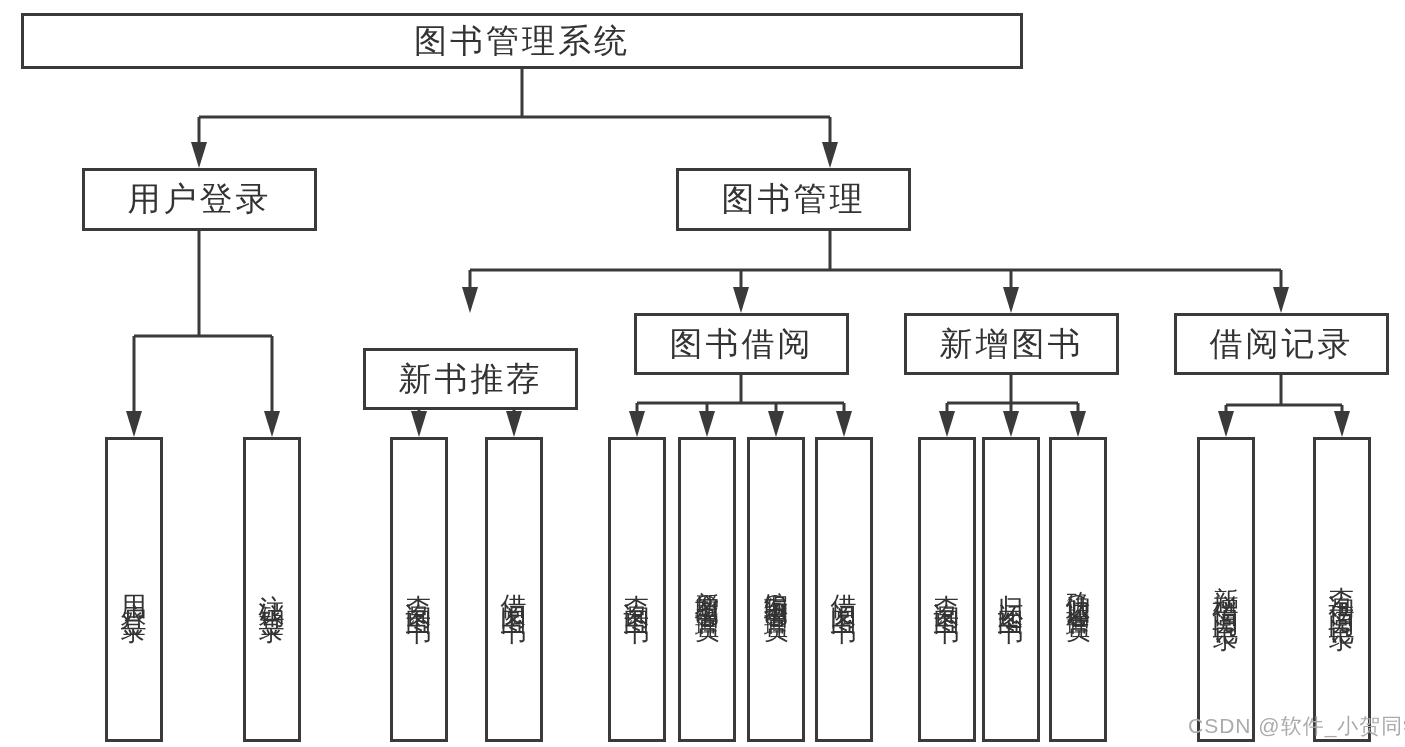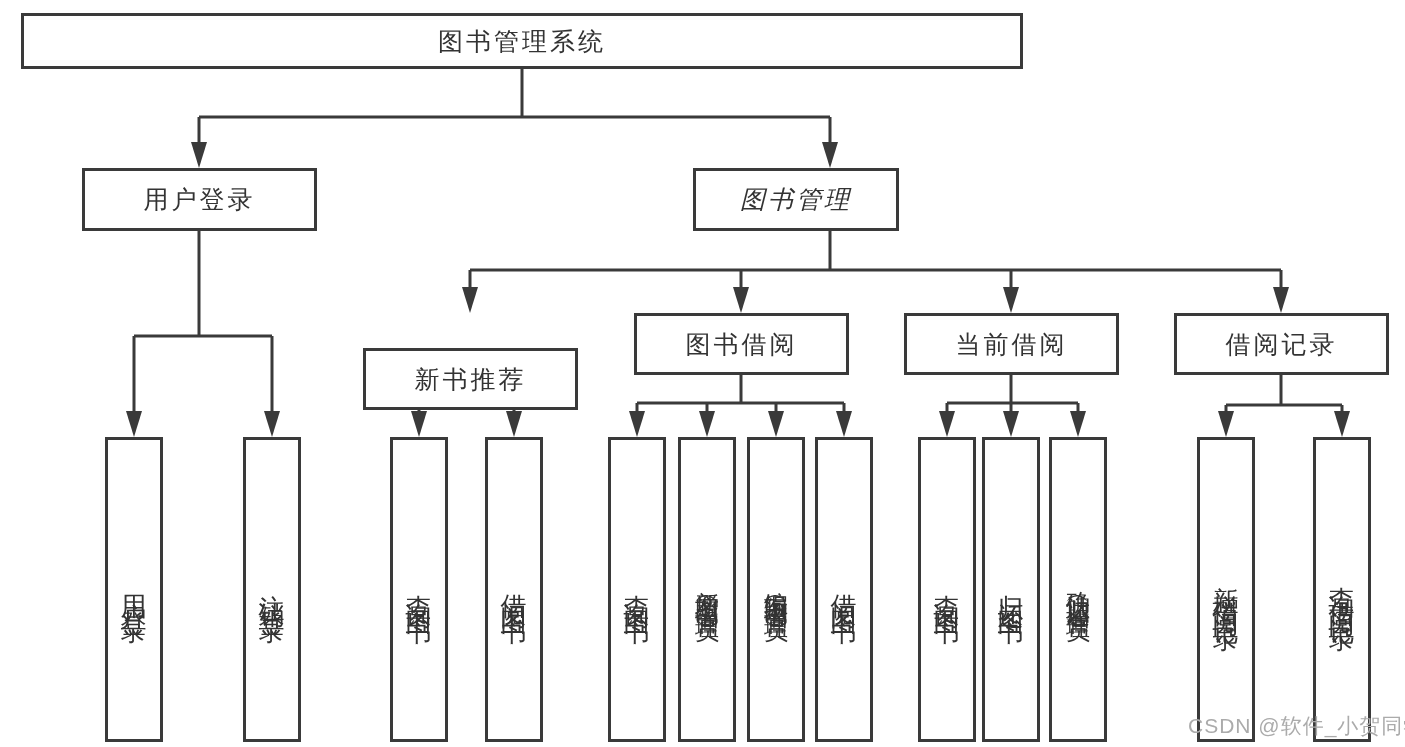--- a/index.html
+++ b/index.html
@@ -9,21 +9,21 @@
     background:#ffffff; overflow:hidden;
   }
   svg.connectors { position:absolute; left:0; top:0; z-index:1; }
   svg.connectors path { stroke:#3a3a3a; stroke-width:3; fill:none; }
   svg.connectors polygon { fill:#3a3a3a; stroke:none; }
 
   .hbox {
     position:absolute; box-sizing:border-box; z-index:2;
     background:#ffffff; border:3px solid #3a3a3a;
     display:flex; align-items:center; justify-content:center;
-    font-size:25px; color:#333333; letter-spacing:3px; white-space:nowrap;
+    font-size:33px; color:#333333; letter-spacing:3px; white-space:nowrap;
   }
   .vbox {
     position:absolute; box-sizing:border-box; z-index:2;
     top:437px; height:305px; width:58px;
     background:#ffffff; border:3px solid #3a3a3a;
     display:flex; align-items:center; justify-content:center;
     font-size:26px; color:#333333;
   }
   .vbox span {
     writing-mode:vertical-rl; text-orientation:mixed;
@@ -83,32 +83,32 @@
     </g>
   </svg>
 
   <div class="hbox" style="left:21px; top:13px; width:1002px; height:56px;">
     <span>图书管理系统</span>
   </div>
 
   <div class="hbox" style="left:82px; top:168px; width:235px; height:63px;">
     <span>用户登录</span>
   </div>
-  <div class="hbox" style="left:693px; top:168px; width:206px; height:63px;font-style:italic;">
+  <div class="hbox" style="left:676px; top:168px; width:235px; height:63px;">
     <span>图书管理</span>
   </div>
 
   <div class="hbox" style="left:363px; top:313px; width:215px; height:62px;margin-top:35px;">
     <span>新书推荐</span>
   </div>
   <div class="hbox" style="left:634px; top:313px; width:215px; height:62px;">
     <span>图书借阅</span>
   </div>
   <div class="hbox" style="left:904px; top:313px; width:215px; height:62px;">
-    <span>当前借阅</span>
+    <span>新增图书</span>
   </div>
   <div class="hbox" style="left:1174px; top:313px; width:215px; height:62px;">
     <span>借阅记录</span>
   </div>
 
   <div class="vbox" style="left:105px;">
     <span>用户登录</span>
   </div>
   <div class="vbox" style="left:243px;">
     <span>注销登录</span>

